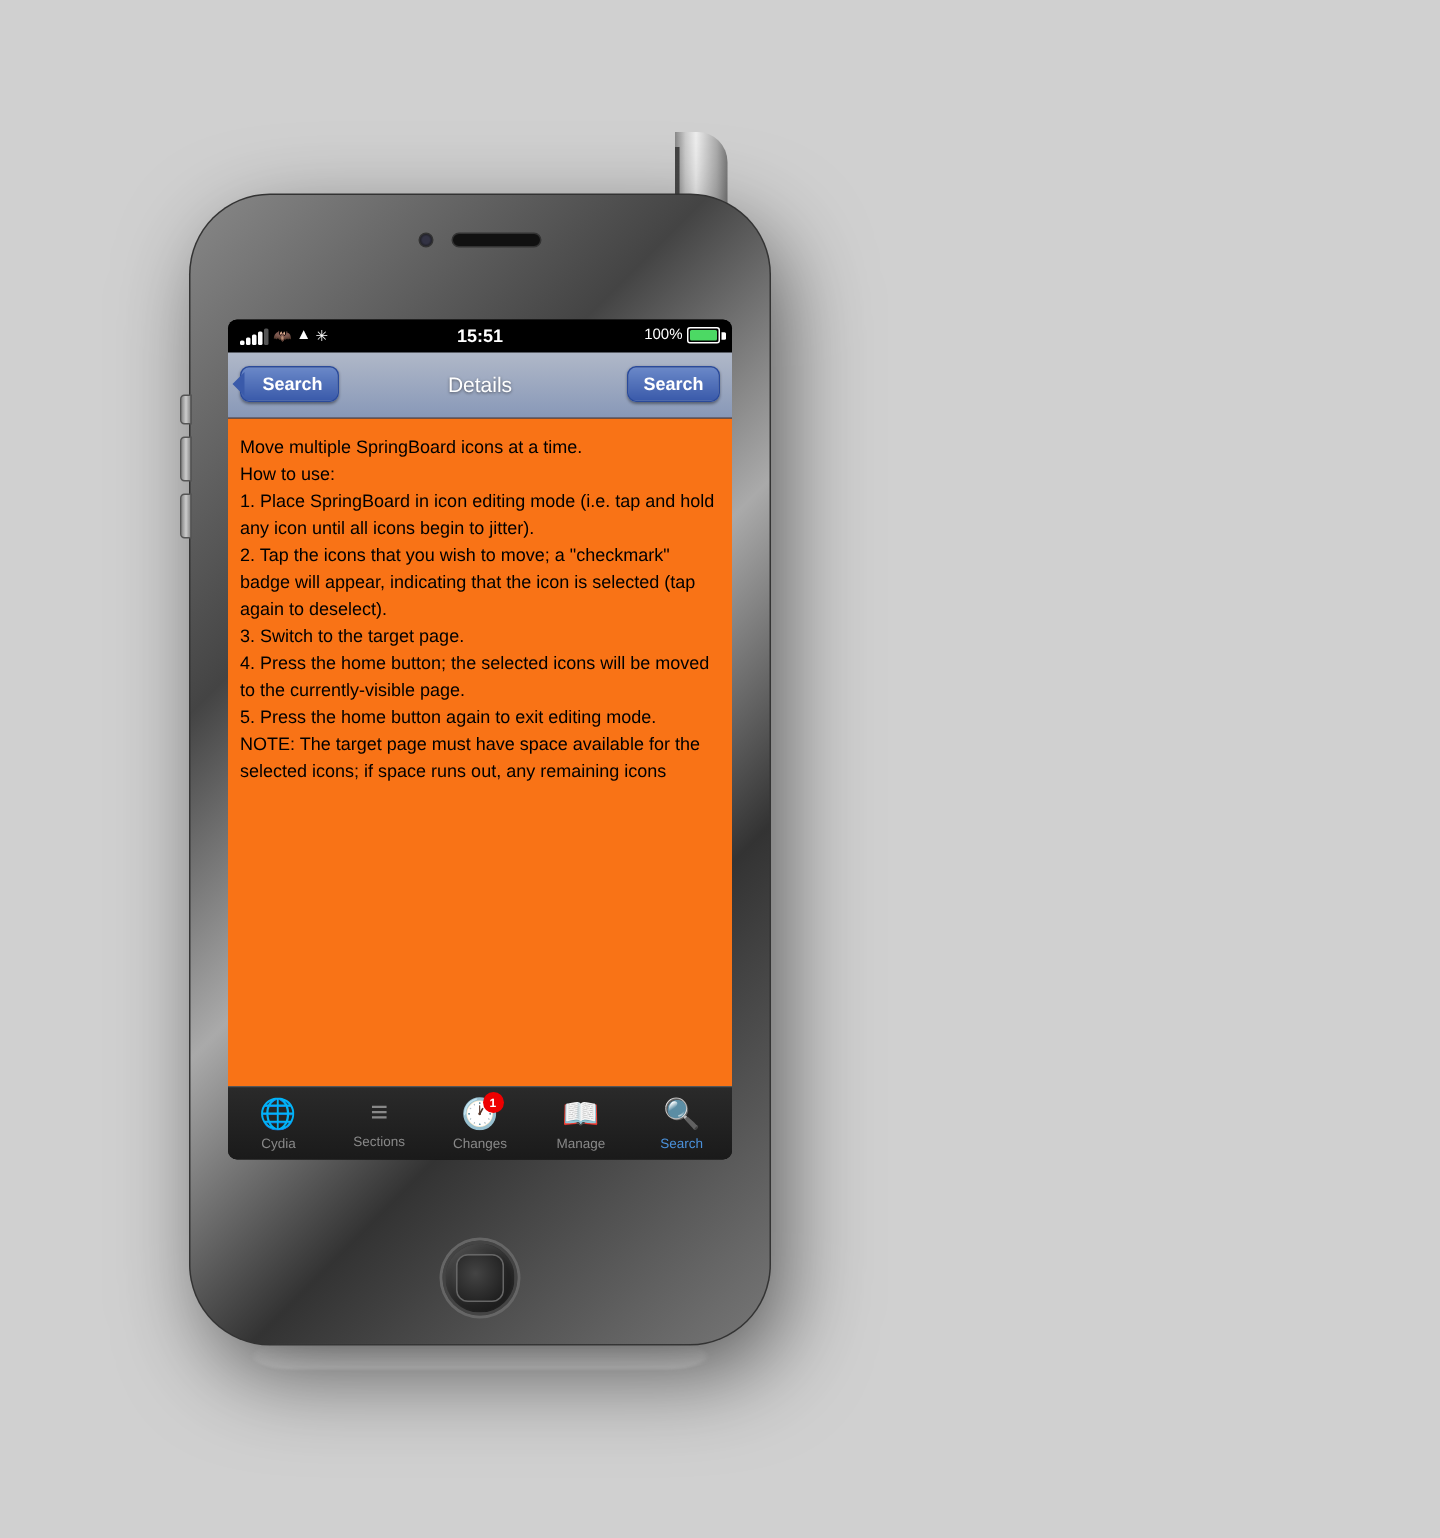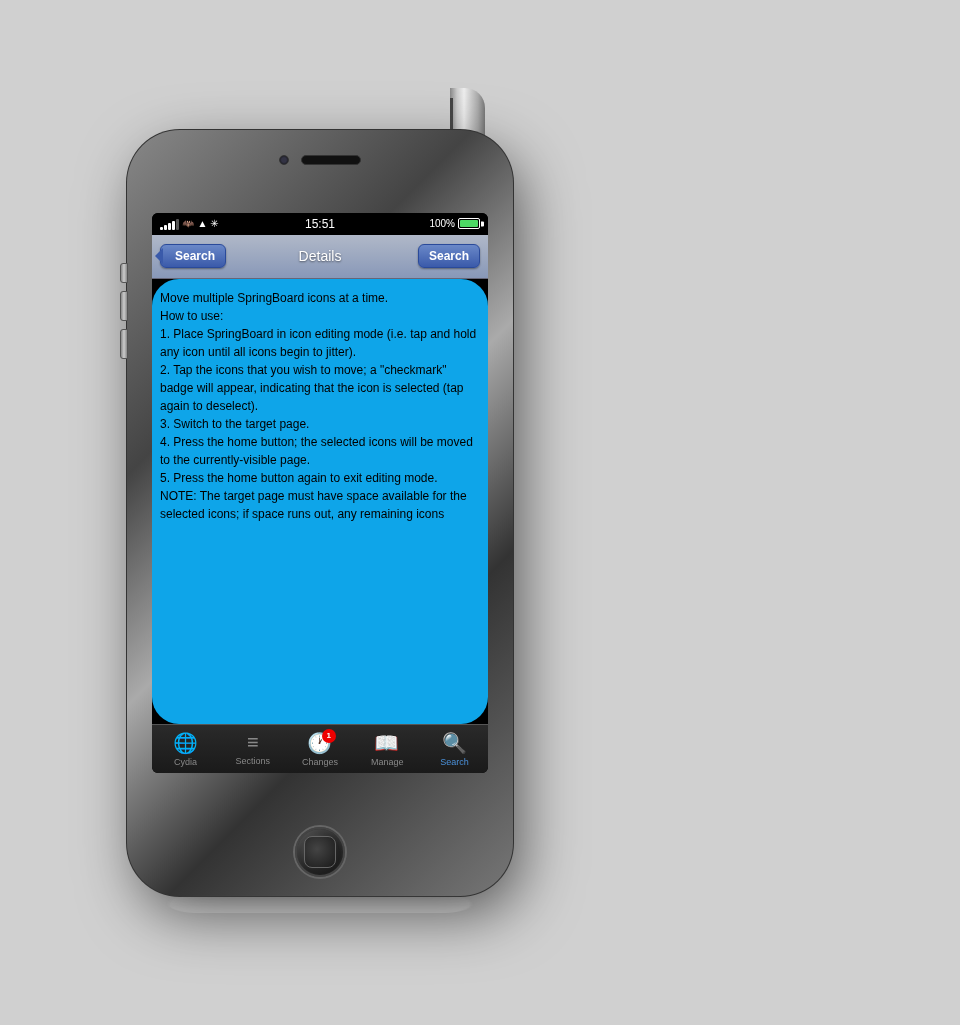--- a/index.html
+++ b/index.html
@@ -122,21 +122,21 @@
     }
 
     .status-icon {
       color: #fff;
       font-size: 10px;
     }
 
     .status-time {
       color: #fff;
       font-size: 12px;
-      font-weight: normal;
+      font-weight: bold;
       position: absolute;
       left: 50%;
       transform: translateX(-50%);
     }
 
     .status-right {
       display: flex;
       align-items: flex-start;
       gap: 3px;
       color: #fff;
@@ -226,24 +226,23 @@
       font-weight: bold;
       padding: 4px 10px;
       border-radius: 6px;
       border: 1px solid #2a4a9a;
       box-shadow: 0 1px 2px rgba(0,0,0,0.4);
     }
 
     
     .content-area {
       flex: 1;
-      background: #0ea5e9;
+      background: #f97316;
       overflow: hidden;
       padding: 10px 8px;
-      border-radius: 27px;
     }
 
     .content-text {
       font-size: 12px;
       line-height: 1.5;
       color: #000;
     }
 
     
     .tab-bar {

